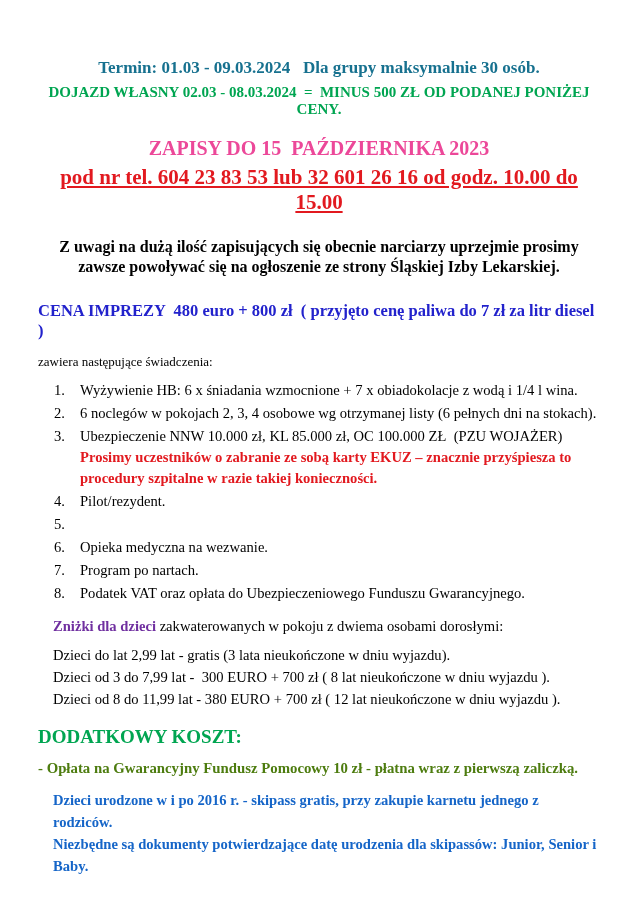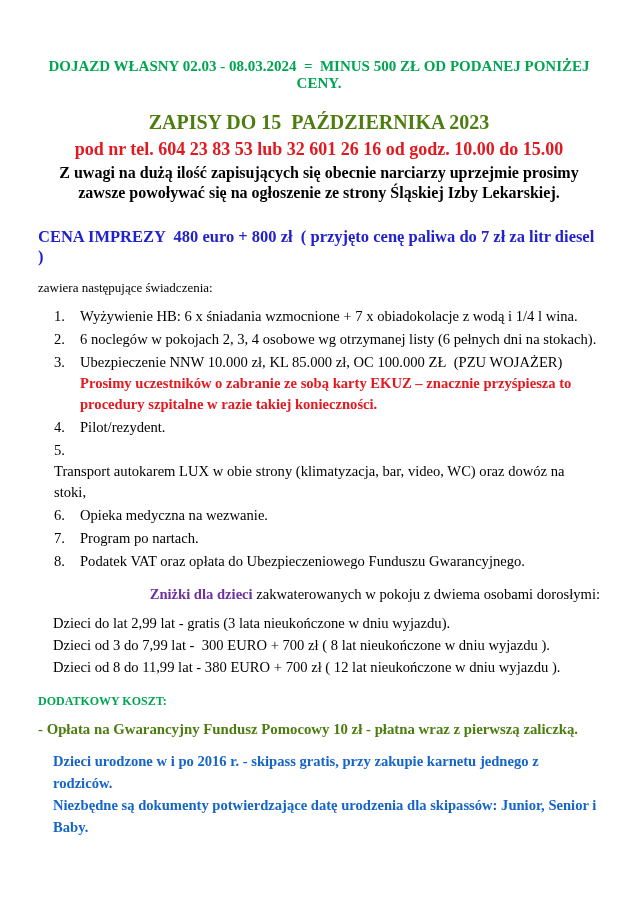--- a/index.html
+++ b/index.html
@@ -22,58 +22,59 @@
     background: #ffffff;
   }
   p { margin: 0; }
   .center { text-align: center; }
   .bold { font-weight: bold; }
   .prewrap { white-space: pre-wrap; }
 
   
   .teal   { color: #17718f; }
   .green  { color: #00a551; }
-  .crimson{ color: #4d7c0f; }
+  .crimson{ color: #ec4899; }
   .red    { color: #e2191f; }
   .blue   { color: #2222cc; }
   .blue2  { color: #1565c8; }
   .purple { color: #7030a0; }
   .brick  { color: #4d7c0f; }
 
   .t-termin  { font-size: 17px;   font-weight: bold; margin-bottom: 6px; }
   .t-dojazd  { font-size: 15px; font-weight: bold; margin-bottom: 19px; }
   .t-zapisy  { font-size: 20px;   font-weight: bold; margin-bottom: 5px; }
-  .t-phone   { font-size: 18px;   font-weight: bold; margin-bottom: 3px; }
+  .t-phone   { font-size: 21px;   font-weight: bold; margin-bottom: 22px; text-decoration: underline; }
   .t-notice  { font-size: 16px;   font-weight: bold; line-height: 20px; margin-bottom: 24px; }
 
   .t-cena     { font-size: 16.5px; font-weight: bold; margin-bottom: 13px; }
   .t-subtitle { font-size: 13px;   margin-bottom: 10px; }
 
   .svc-list { list-style: none; margin: 0 0 14px 0; padding: 0 0 0 16px; font-size: 14.6px; }
   .svc { display: flex; line-height: 21px; margin-bottom: 2px; flex-wrap: wrap; }
   .svc .num { width: 26px; flex: 0 0 26px; }
   .svc .txt { flex: 1 1 auto; min-width: 0; }
   .svc .note { flex: 0 0 100%; padding-left: 26px; box-sizing: border-box;
                font-weight: bold; color: #e2191f; line-height: 21px; }
 
   .discount-block { padding-left: 15px; margin-bottom: 16px; font-size: 14.6px; }
-  .discount-title { margin-bottom: 9px; text-align: right; }
+  .discount-title { margin-bottom: 9px; }
   .discount-line  { line-height: 22px; }
 
-  .t-addcost { font-size: 12px; font-weight: bold; margin-bottom: 12px; margin-top: 12px; }
+  .t-addcost { font-size: 19px; font-weight: bold; margin-bottom: 12px; margin-top: 12px; }
   .t-fund    { font-size: 14.8px; font-weight: bold; margin-bottom: 12px; }
   .t-skipass { font-size: 14.8px; font-weight: bold; margin-bottom: 3px; }
   .skipass-details { padding-left: 15px; margin-bottom: 12px;
                      font-size: 14.6px; font-weight: bold; line-height: 22px; }
 </style>
 </head>
 <body>
 
 <div class="page">
 
+  <p class="center teal t-termin prewrap">Termin: 01.03 - 09.03.2024   Dla grupy maksymalnie 30 osób.</p>
 
   <p class="center green t-dojazd prewrap">DOJAZD WŁASNY 02.03 - 08.03.2024  =  MINUS 500 ZŁ OD PODANEJ PONIŻEJ CENY.</p>
 
   <p class="center crimson t-zapisy prewrap">ZAPISY DO 15  PAŹDZIERNIKA 2023</p>
 
   <p class="center red t-phone">pod nr tel. 604 23 83 53 lub 32 601 26 16 od godz. 10.00 do 15.00</p>
 
   <p class="center t-notice">
     <span>Z uwagi na dużą ilość zapisujących się obecnie narciarzy uprzejmie prosimy</span><br>
     <span>zawsze powoływać się na ogłoszenie ze strony Śląskiej Izby Lekarskiej.</span>
@@ -95,21 +96,20 @@
       <span class="num">3.</span>
       <span class="txt prewrap">Ubezpieczenie NNW 10.000 zł, KL 85.000 zł, OC 100.000 ZŁ  (PZU WOJAŻER)</span>
       <span class="note">Prosimy uczestników o zabranie ze sobą karty EKUZ – znacznie przyśpiesza to procedury szpitalne w razie takiej konieczności.</span>
     </li>
     <li class="svc">
       <span class="num">4.</span>
       <span class="txt">Pilot/rezydent.</span>
     </li>
     <li class="svc">
       <span class="num">5.</span>
-      <span class="txt">Transport autokarem LUX w obie strony (klimatyzacja, bar, video, WC) oraz dowóz na stoki,</span>
     </li>
     <li class="svc">
       <span class="num">6.</span>
       <span class="txt">Opieka medyczna na wezwanie.</span>
     </li>
     <li class="svc">
       <span class="num">7.</span>
       <span class="txt">Program po nartach.</span>
     </li>
     <li class="svc">

